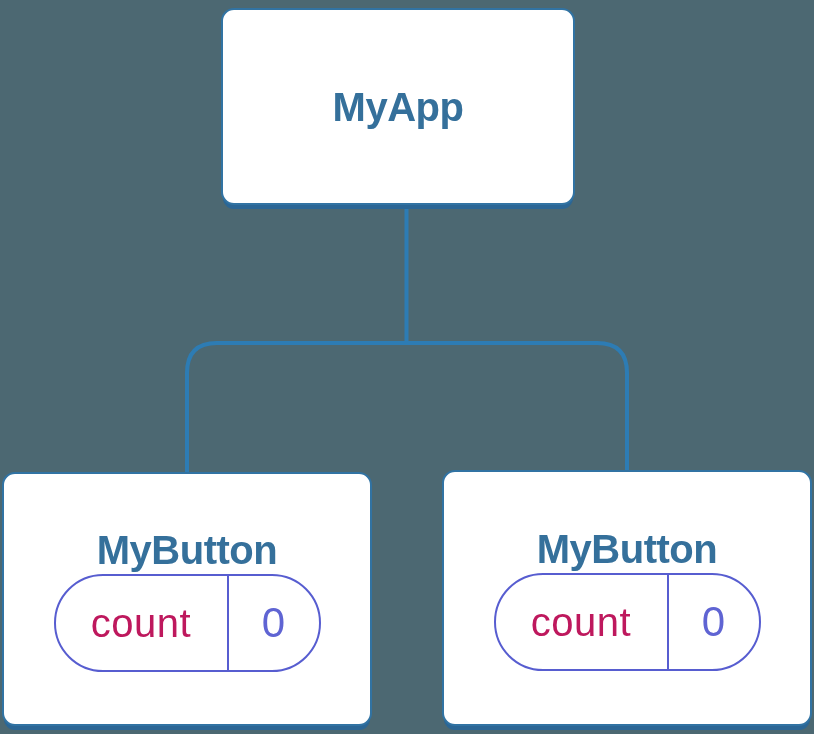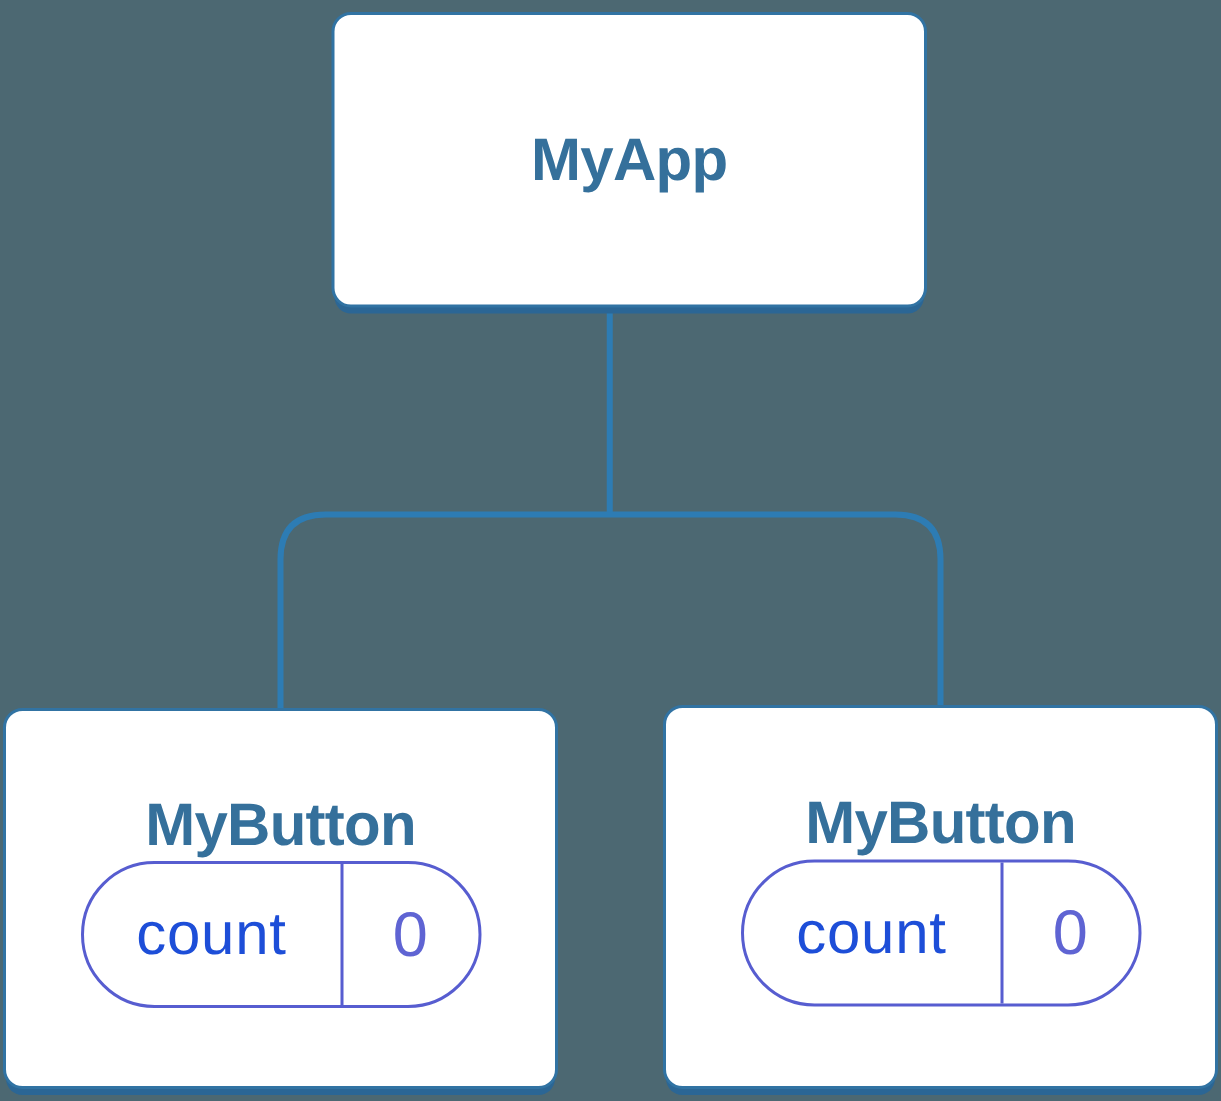--- a/index.html
+++ b/index.html
@@ -37,21 +37,21 @@
     border-radius: 13px;
     box-shadow: 0 6px 0 -2px #2B6695;
     display: flex;
     flex-direction: column;
     align-items: center;
     justify-content: center;
   }
   .node-root {
     left: 221px;
     top: 8px;
-    width: 397px;
+    width: 354px;
     height: 197px;
   }
   .node-child-1 {
     left: 2px;
     top: 472px;
     width: 370px;
     height: 254px;
   }
   .node-child-2 {
     left: 442px;
@@ -87,21 +87,21 @@
     justify-content: center;
     border-right: 2px solid #575DD0;
   }
   .state-value-cell {
     width: 90px;
     display: flex;
     align-items: center;
     justify-content: center;
   }
   .state-key {
-    color: #1d4ed8;
+    color: #be185d;
     font-size: 40px;
     font-weight: 400;
     letter-spacing: 0.5px;
   }
   .state-value {
     color: #5F64D3;
     font-size: 42px;
     font-weight: 400;
   }
 </style>

